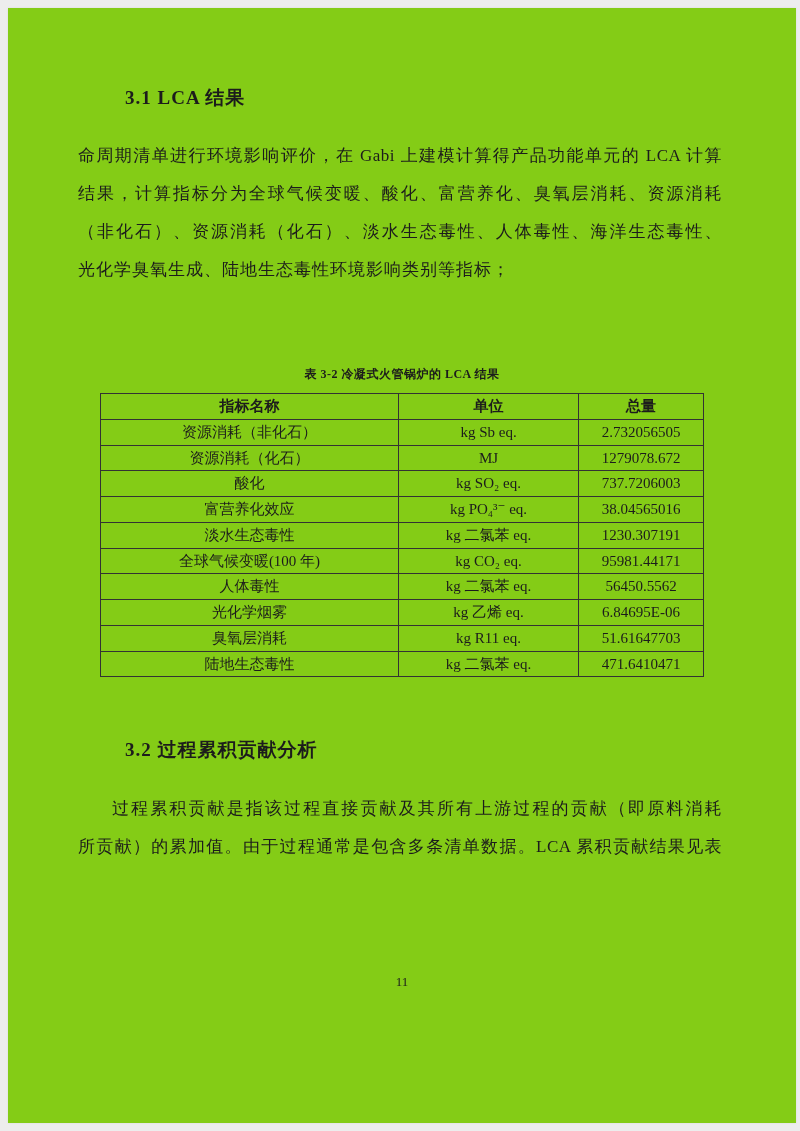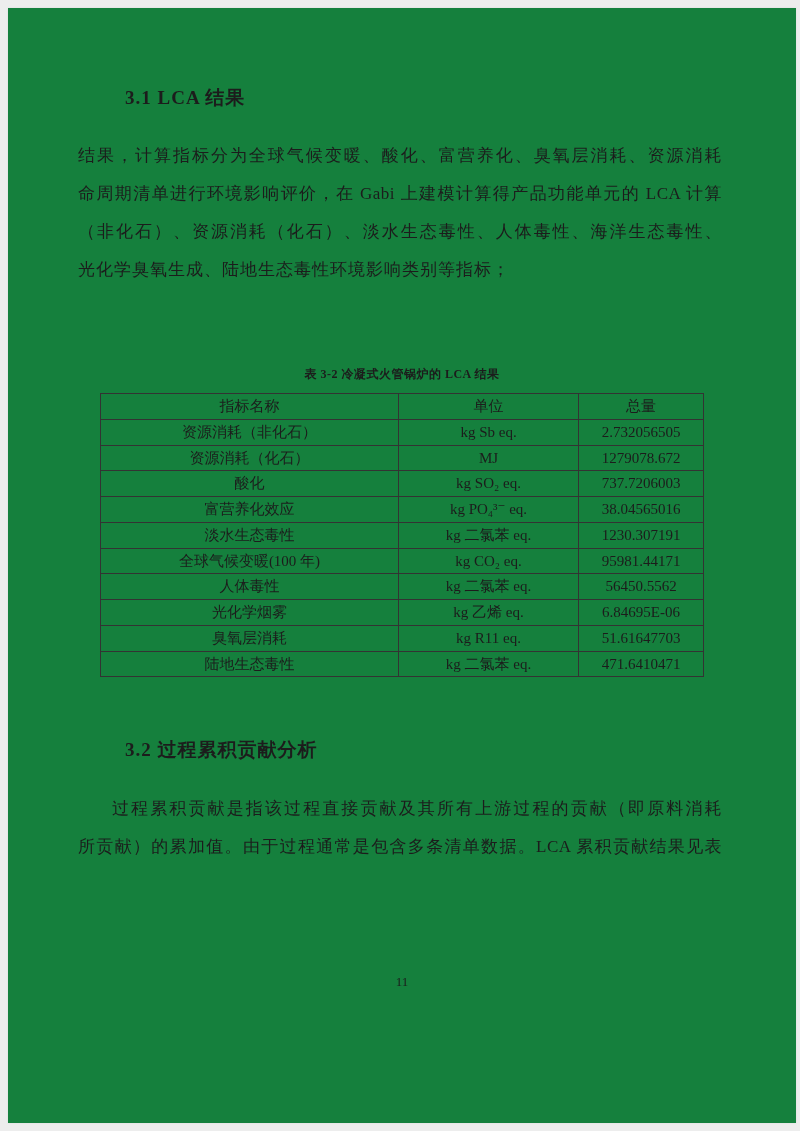--- a/index.html
+++ b/index.html
@@ -9,21 +9,21 @@
     height: 1131px;
     background: #ededed;
     font-family: "Liberation Serif", "DejaVu Serif", serif;
     color: #1c1c1c;
   }
   .page {
     position: relative;
     width: 788px;
     height: 1115px;
     margin: 8px 4px 8px 8px;
-    background: #15803d;
+    background: #84cc16;
     box-shadow: 0 0 2px rgba(0,0,0,0.08);
     overflow: hidden;
   }
   .sec-title {
     position: absolute;
     margin: 0;
     font-size: 19px;
     font-weight: bold;
     letter-spacing: 1px;
     white-space: nowrap;
@@ -71,21 +71,21 @@
   }
   .lca-table tr { height: 25.75px; }
   .lca-table th, .lca-table td {
     border: 1px solid #333333;
     padding: 0;
     text-align: center;
     vertical-align: middle;
     font-size: 15px;
     line-height: 1.1;
   }
-  .lca-table th { font-weight: normal; }
+  .lca-table th { font-weight: bold; }
   .col-name  { width: 297px; }
   .col-unit  { width: 179px; }
   .col-total { width: 124px; }
   .page-number {
     position: absolute;
     top: 966px;
     left: 0;
     width: 100%;
     text-align: center;
     font-size: 13px;
@@ -95,23 +95,23 @@
 <body>
 
 <div class="page">
 
   <h2 id="sec31" class="sec-title">3.1 LCA 结果</h2>
 
   <div id="para1" class="para">
 
 
 
+      <div class="para-line">命周期清单进行环境影响评价，在 Gabi 上建模计算得产品功能单元的 LCA 计算</div>
+
       <div class="para-line">结果，计算指标分为全球气候变暖、酸化、富营养化、臭氧层消耗、资源消耗</div>
-
-      <div class="para-line">命周期清单进行环境影响评价，在 Gabi 上建模计算得产品功能单元的 LCA 计算</div>
 
       <div class="para-line">（非化石）、资源消耗（化石）、淡水生态毒性、人体毒性、海洋生态毒性、</div>
 
       <div class="para-line last">光化学臭氧生成、陆地生态毒性环境影响类别等指标；</div>
     </div>
 
   <div class="caption">表 3-2 冷凝式火管锅炉的 LCA 结果</div>
 
   <table class="lca-table">
     <thead>

